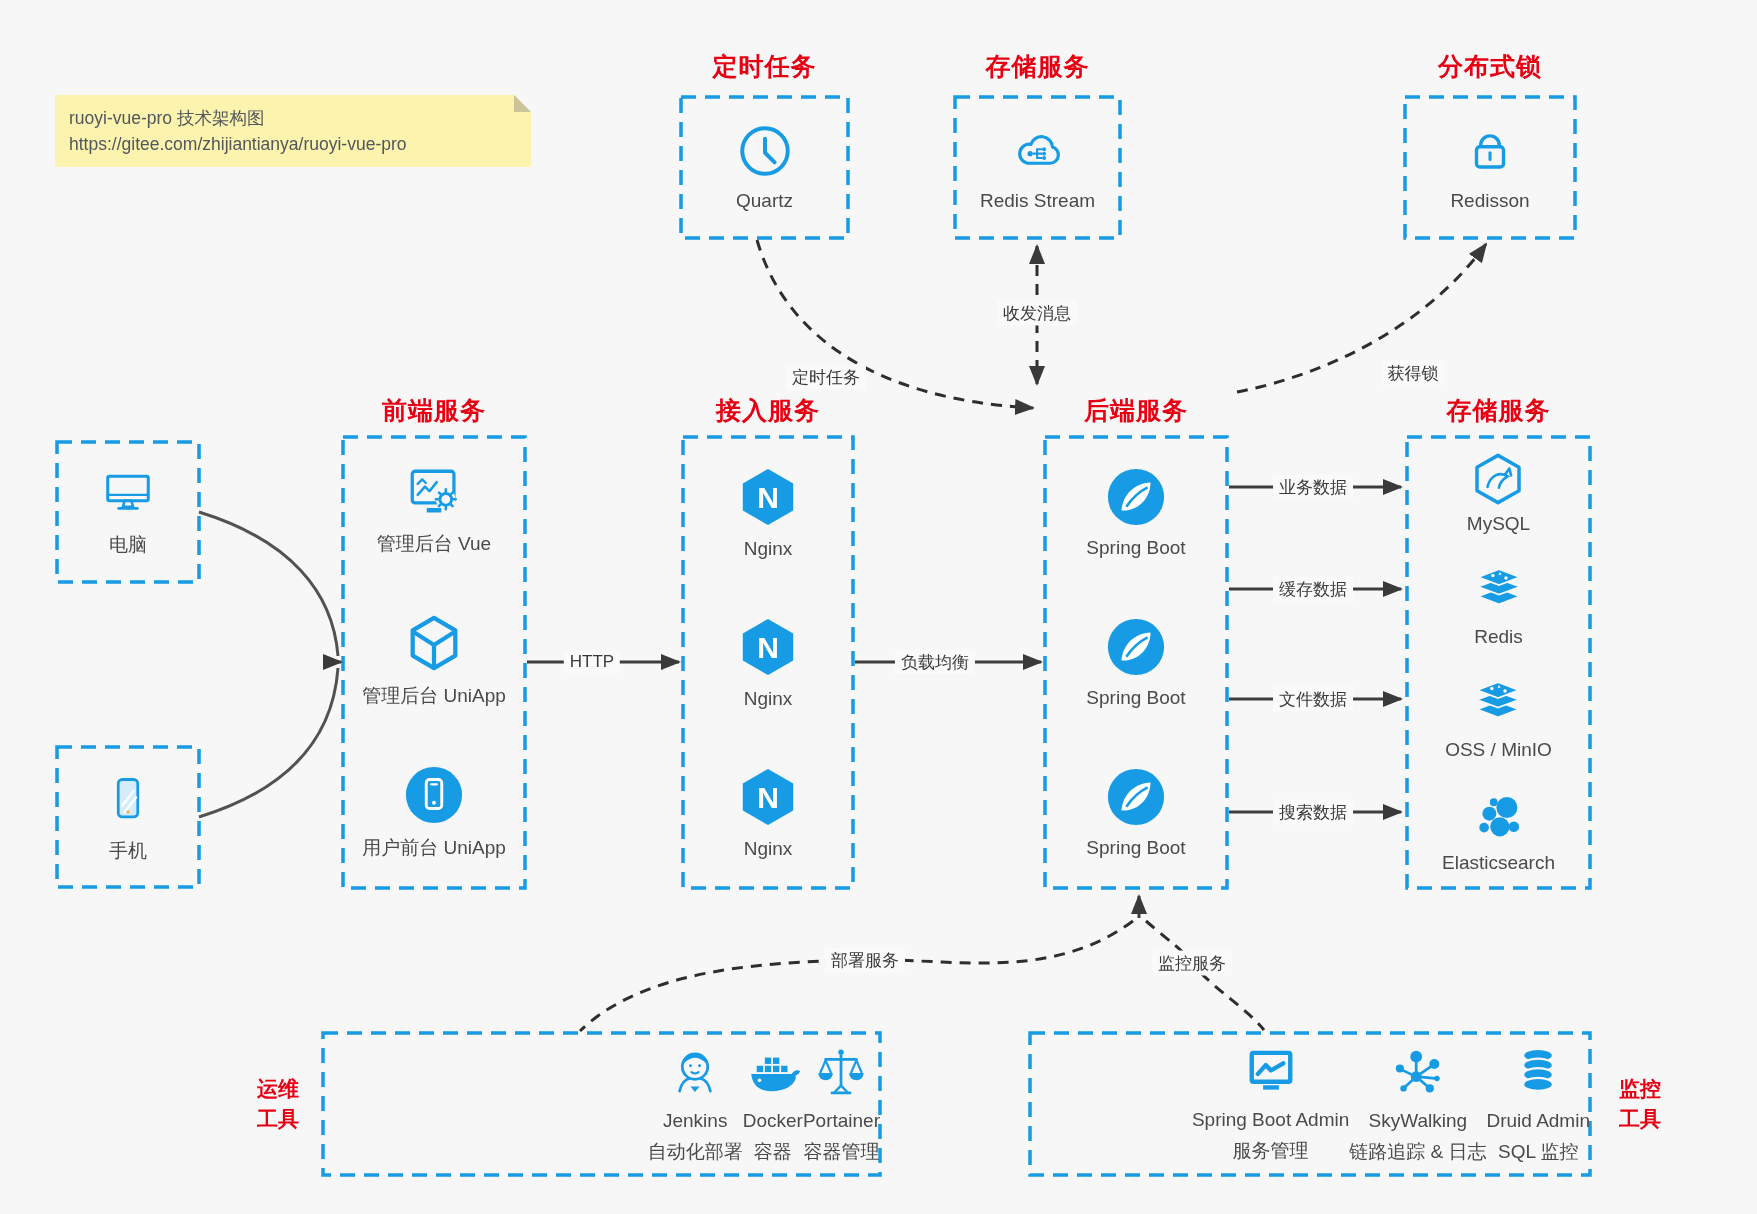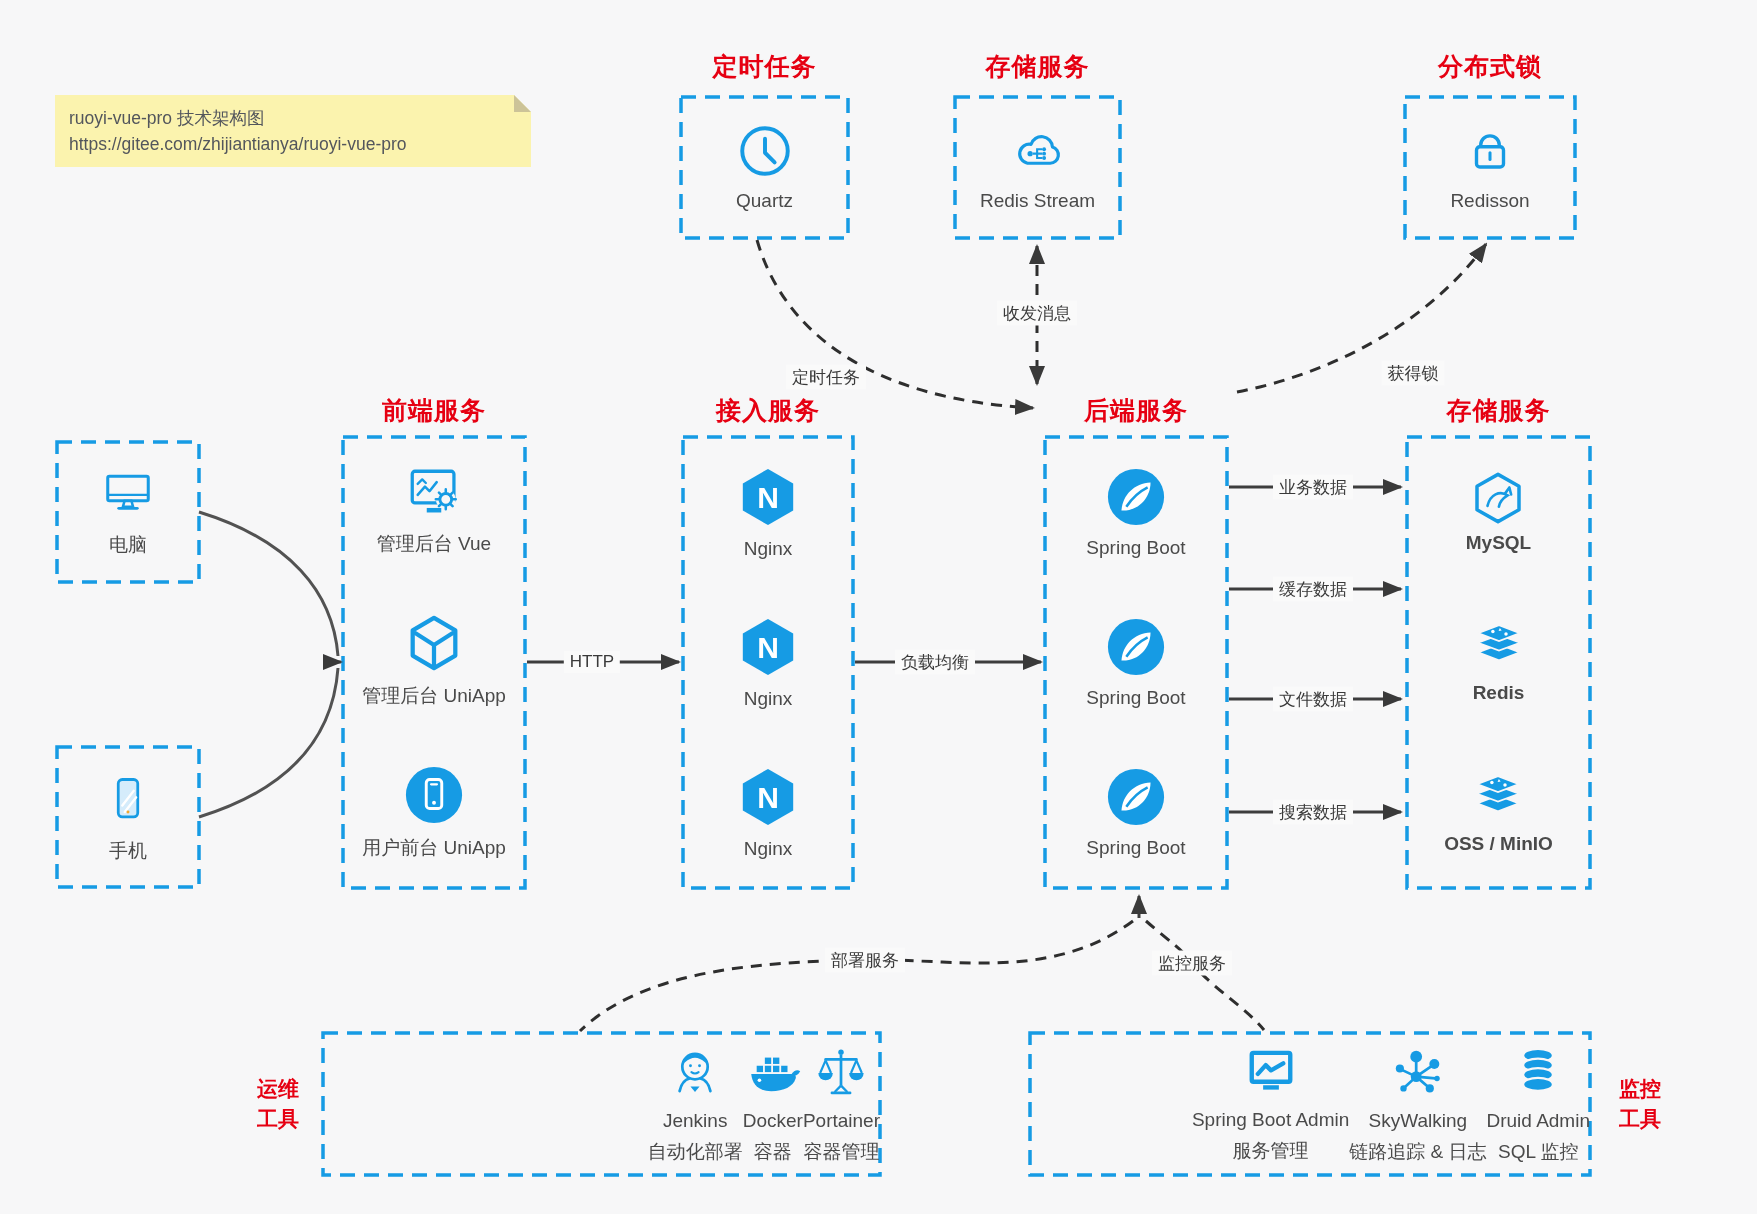--- a/index.html
+++ b/index.html
@@ -9,21 +9,21 @@
   .dashbox{fill:none;stroke:var(--accent,#169BE4);stroke-width:3.5;stroke-dasharray:15 9;}
   .wire{fill:none;stroke:#3d3d3d;stroke-width:3;}
   .wire.gray{stroke:#525252;}
   .wire.dashed{stroke:#2e2e2e;stroke-dasharray:11 8;}
   .wires marker path{fill:#3a3a3a;}
   .box{position:absolute;display:flex;align-items:center;box-sizing:border-box;}
   .vbox{flex-direction:column;justify-content:space-around;}
   .single{flex-direction:column;justify-content:center;gap:11px;}
   .hbox{flex-direction:row;justify-content:flex-end;}
   .vitem{display:flex;flex-direction:column;align-items:center;gap:9px;}
-  .vitem.small{gap:6px;font-weight:bold;}
+  .vitem.small{gap:6px;}
   .lbl{font-size:19px;color:#4a4a4a;white-space:nowrap;}
   .bitem{display:flex;flex-direction:column;align-items:center;}
   .bitem .lbl{line-height:1.34;text-align:center;margin-top:6px;}
   .icon{color:var(--accent,#169BE4);display:block;}
   .col-title{position:absolute;font-size:25px;font-weight:bold;color:var(--red,#E60012);
              text-align:center;letter-spacing:1px;white-space:nowrap;}
   .side-title{position:absolute;font-size:21px;font-weight:bold;color:var(--red,#E60012);
               text-align:center;line-height:1.42;}
   .edge-label{position:absolute;transform:translate(-50%,-50%);font-size:17px;color:#3a3a3a;
               background:#fafafa;padding:1px 6px;white-space:nowrap;}
@@ -255,20 +255,31 @@
       <svg class="icon" width="56" height="56" viewBox="0 0 64 64">
         <polygon points="32,28 56,37 32,46 8,37" fill="currentColor" stroke="#f7f7f8" stroke-width="2"></polygon>
         <polygon points="32,17 56,26 32,35 8,26" fill="currentColor" stroke="#f7f7f8" stroke-width="2"></polygon>
         <polygon points="32,6 56,15 32,24 8,15" fill="currentColor" stroke="#f7f7f8" stroke-width="2"></polygon>
         <circle cx="25" cy="13" r="2" fill="#ffffff"></circle>
           <circle cx="40" cy="16" r="2" fill="#ffffff"></circle>
         <path d="M33 9 l2 3 -3.5 0.5 Z" fill="#ffffff"></path>
       </svg>
       <div class="lbl">OSS / MinIO</div>
     </div>
+    <div class="vitem small">
+      <svg class="icon" width="56" height="56" viewBox="0 0 64 64">
+        <circle cx="41" cy="20" r="12" fill="currentColor"></circle>
+        <circle cx="21" cy="27" r="8" fill="currentColor"></circle>
+        <circle cx="33" cy="42" r="11" fill="currentColor"></circle>
+        <circle cx="15" cy="43" r="5.5" fill="currentColor"></circle>
+        <circle cx="49" cy="42" r="6" fill="currentColor"></circle>
+        <circle cx="26" cy="14" r="4.5" fill="currentColor"></circle>
+      </svg>
+      <div class="lbl">Elasticsearch</div>
+    </div>
   </div>
 
   <div class="box hbox" style="left:323px;top:1033px;width:557px;height:142px;">
     <div class="bitem">
       <svg class="icon" width="58" height="58" viewBox="0 0 64 64">
         <circle cx="32" cy="25" r="14" fill="none" stroke="currentColor" stroke-width="3"></circle>
         <path d="M20 19 Q32 8 44 19" fill="none" stroke="currentColor" stroke-width="3" stroke-linecap="round"></path>
         <path d="M15 52 C17 43 22 39 26 38 M49 52 C47 43 42 39 38 38" fill="none" stroke="currentColor" stroke-width="3" stroke-linecap="round"></path>
         <path d="M27 47 h10 l-5 6 Z" fill="currentColor"></path>
         <circle cx="27" cy="24" r="1.6" fill="currentColor"></circle>

